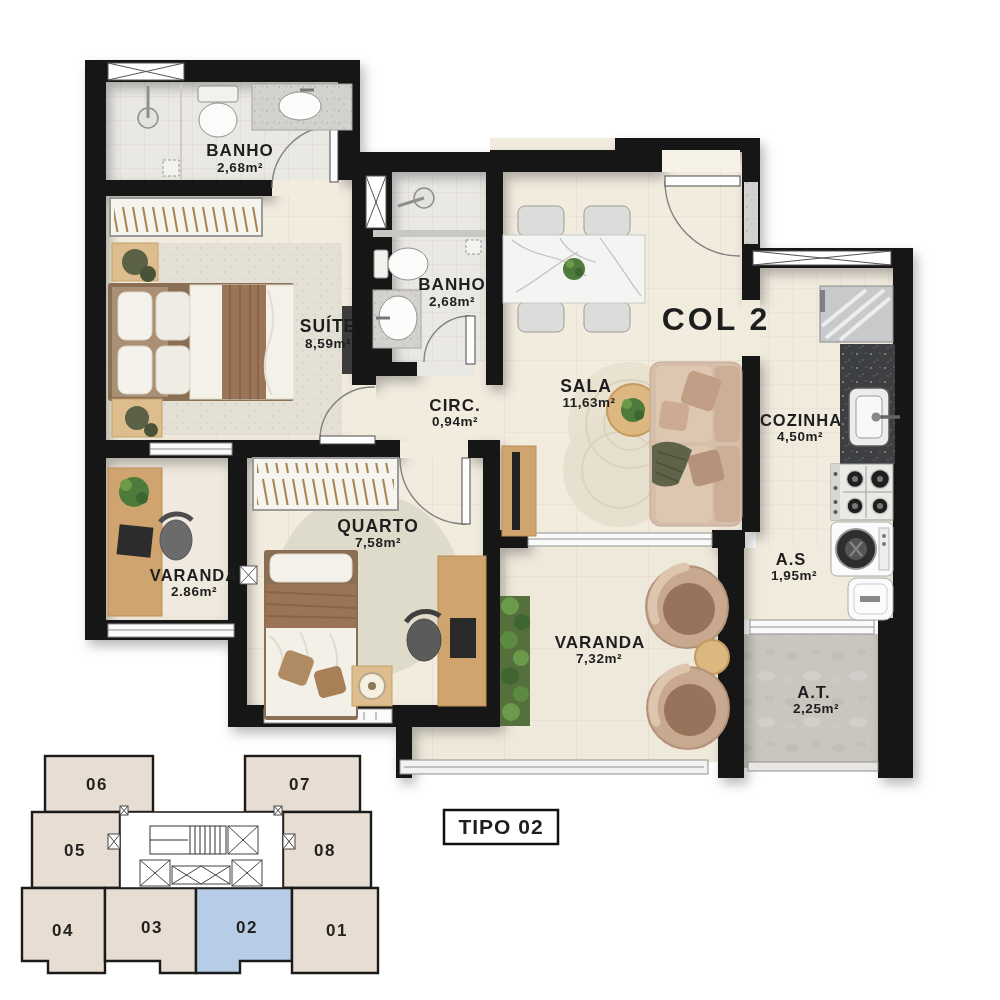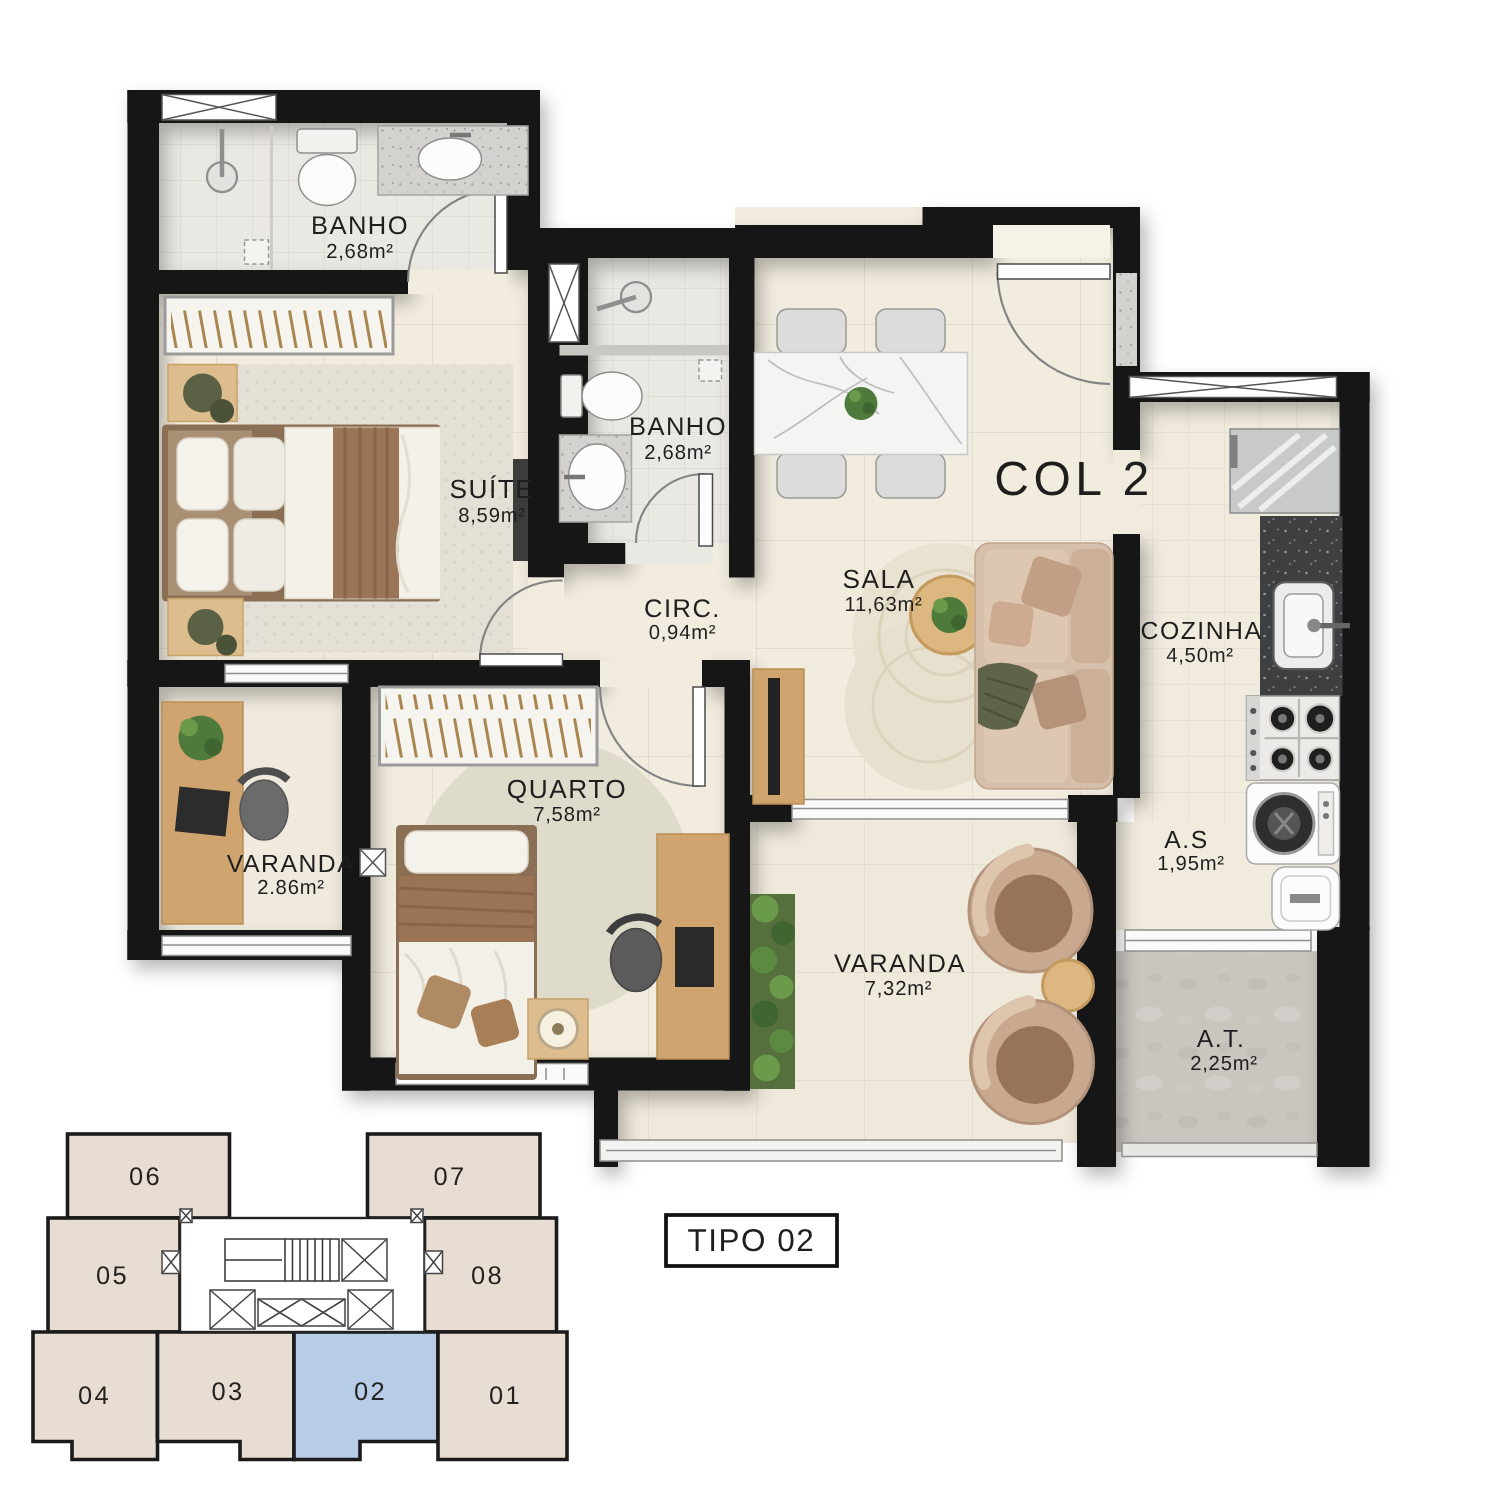--- a/index.html
+++ b/index.html
@@ -1,17 +1,17 @@
 <!DOCTYPE html>
 <html><head>
 <meta charset="utf-8">
 <style>
   html,body{margin:0;padding:0;background:#ffffff;}
   #stage{position:relative;width:1000px;height:1000px;background:#ffffff;overflow:hidden;
-         font-family:"Liberation Sans", sans-serif;}
+         font-family:"Liberation Sans", sans-serif;font-weight:bold;}
   svg{display:block;}
   text{font-family:"Liberation Sans", sans-serif;fill:#1e1e1e;}
   .rn{letter-spacing:1px;}
   .ra{letter-spacing:0.5px;}
   .kp{letter-spacing:1.5px;fill:#242220;}
 </style>
 </head>
 <body>
 
 <div id="stage">

